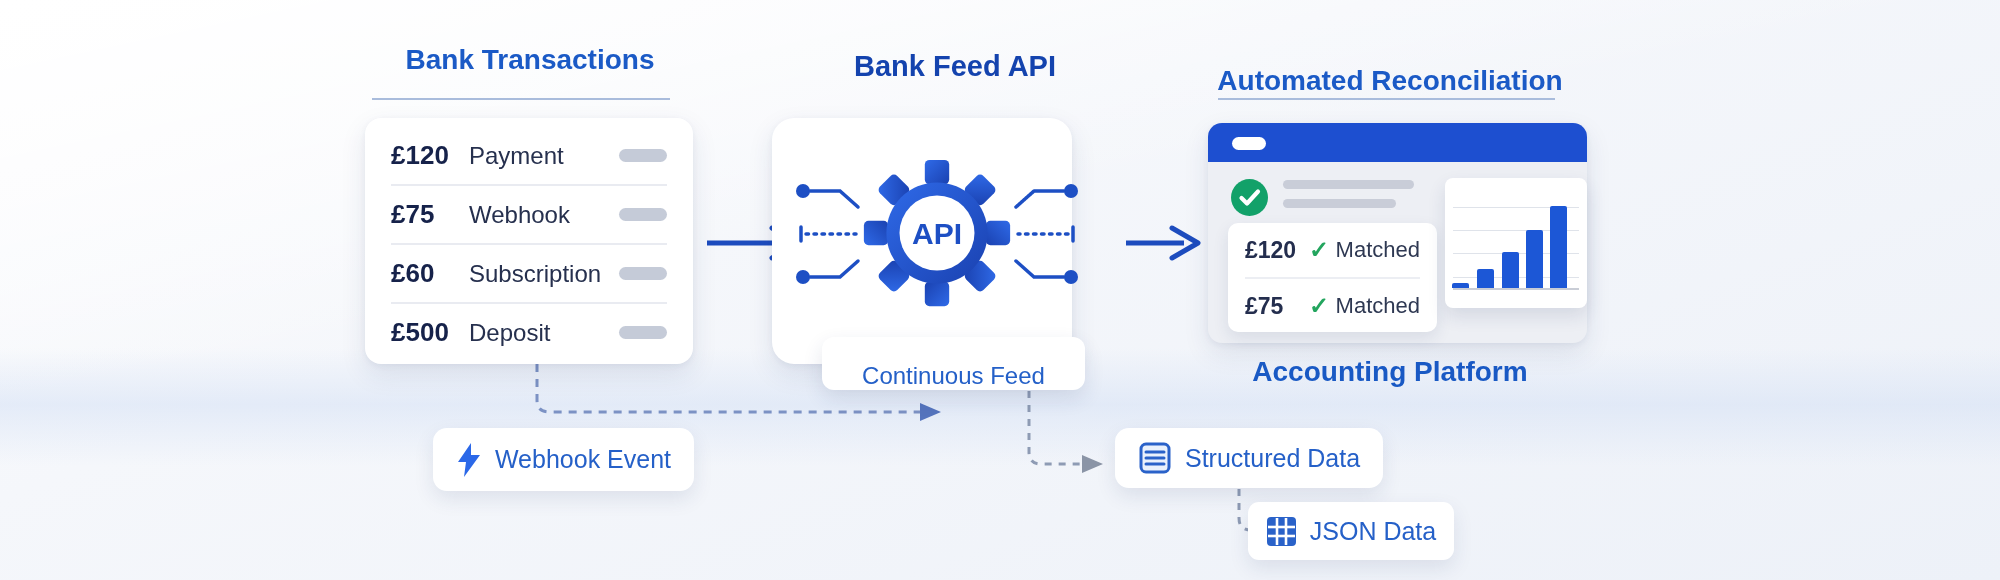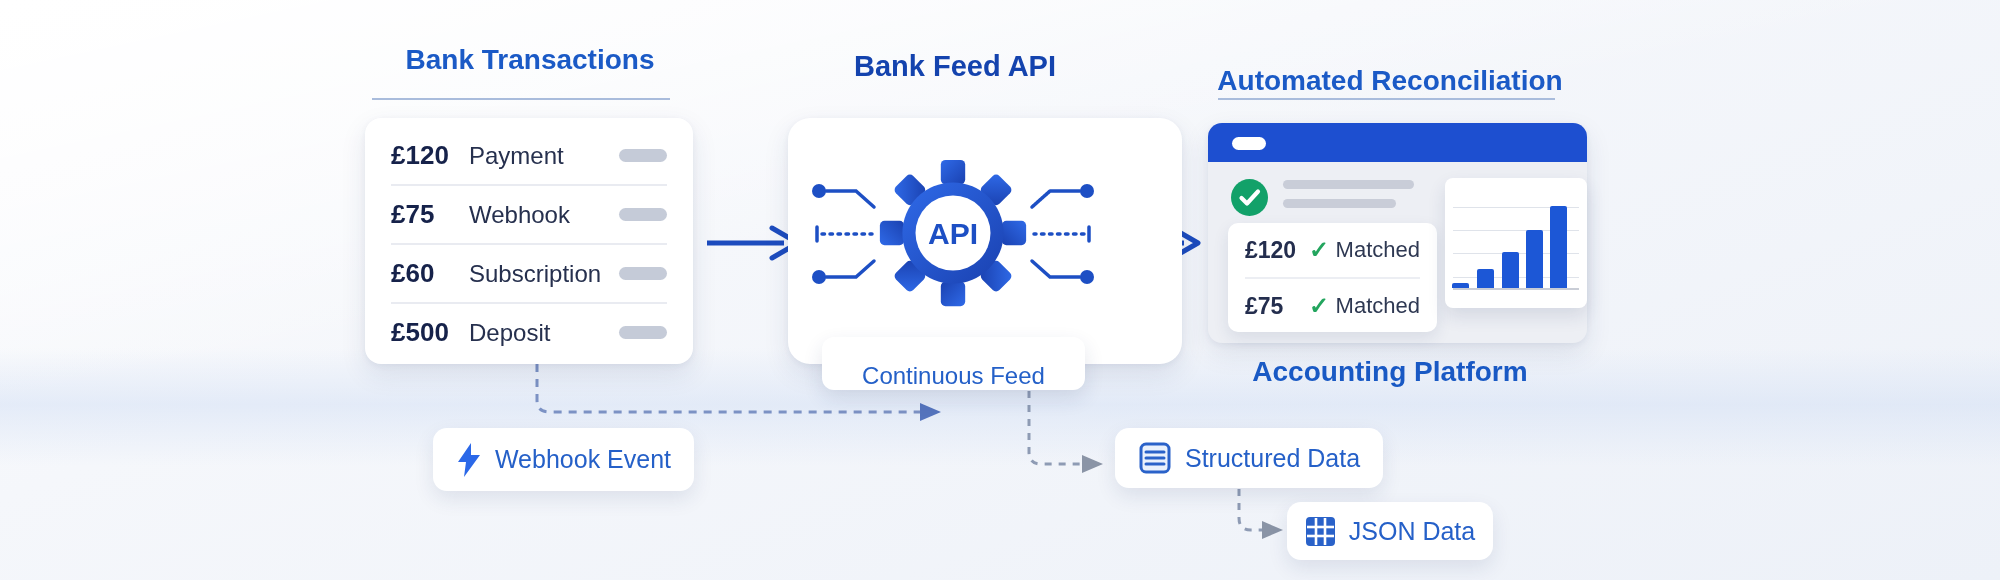--- a/index.html
+++ b/index.html
@@ -114,21 +114,21 @@
     </div>
     <div class="t-row">
       <span class="t-amt">£500</span>
       <span class="t-lbl">Deposit</span>
       <span class="t-pill"></span>
     </div>
   </div>
 
   <div class="sec-title" style="left:790px;top:50px;width:330px;font-size:29px;color:#1443ae;">Bank Feed API</div>
 
-  <div class="card api-card" style="left:788px;top:118px;width:394px;height:246px;">
+  <div class="card api-card" style="left:772px;top:118px;width:300px;height:246px;">
 
     <svg class="circuit left" style="left:22px;" width="78" height="112" viewBox="0 0 78 112">
       <g stroke="#1d4fc4" stroke-width="3.5" fill="none" stroke-linecap="round">
         <circle cx="9" cy="13" r="7" fill="#1d4fc4" stroke="none"></circle>
         <path d="M16 13 H46 L64 29"></path>
         <line x1="7" y1="49" x2="7" y2="63"></line>
         <line x1="12" y1="56" x2="62" y2="56" stroke-dasharray="2.5 5.5"></line>
         <circle cx="9" cy="99" r="7" fill="#1d4fc4" stroke="none"></circle>
         <path d="M16 99 H46 L64 83"></path>
       </g>
@@ -226,21 +226,21 @@
   <div class="badge" style="left:1115px;top:428px;width:268px;height:60px;">
     <svg width="34" height="34" viewBox="0 0 34 34">
       <rect x="3" y="3" width="28" height="28" rx="5" fill="#eaf1fc" stroke="#2a62c9" stroke-width="3"></rect>
       <line x1="8" y1="11" x2="26" y2="11" stroke="#2a62c9" stroke-width="3" stroke-linecap="round"></line>
       <line x1="8" y1="17" x2="26" y2="17" stroke="#2a62c9" stroke-width="3" stroke-linecap="round"></line>
       <line x1="8" y1="23" x2="26" y2="23" stroke="#2a62c9" stroke-width="3" stroke-linecap="round"></line>
     </svg>
     <span>Structured Data</span>
   </div>
 
-  <div class="badge" style="left:1287px;top:502px;width:206px;height:58px;">
+  <div class="badge" style="left:1248px;top:502px;width:206px;height:58px;border-radius:11px;">
     <svg width="31" height="31" viewBox="0 0 31 31">
       <rect x="1" y="1" width="29" height="29" rx="4" fill="#2a62c9"></rect>
       <g stroke="#ffffff" stroke-width="2.6">
         <line x1="11" y1="2" x2="11" y2="29"></line>
         <line x1="20" y1="2" x2="20" y2="29"></line>
         <line x1="2" y1="11" x2="29" y2="11"></line>
         <line x1="2" y1="20" x2="29" y2="20"></line>
       </g>
     </svg>
     <span>JSON Data</span>

